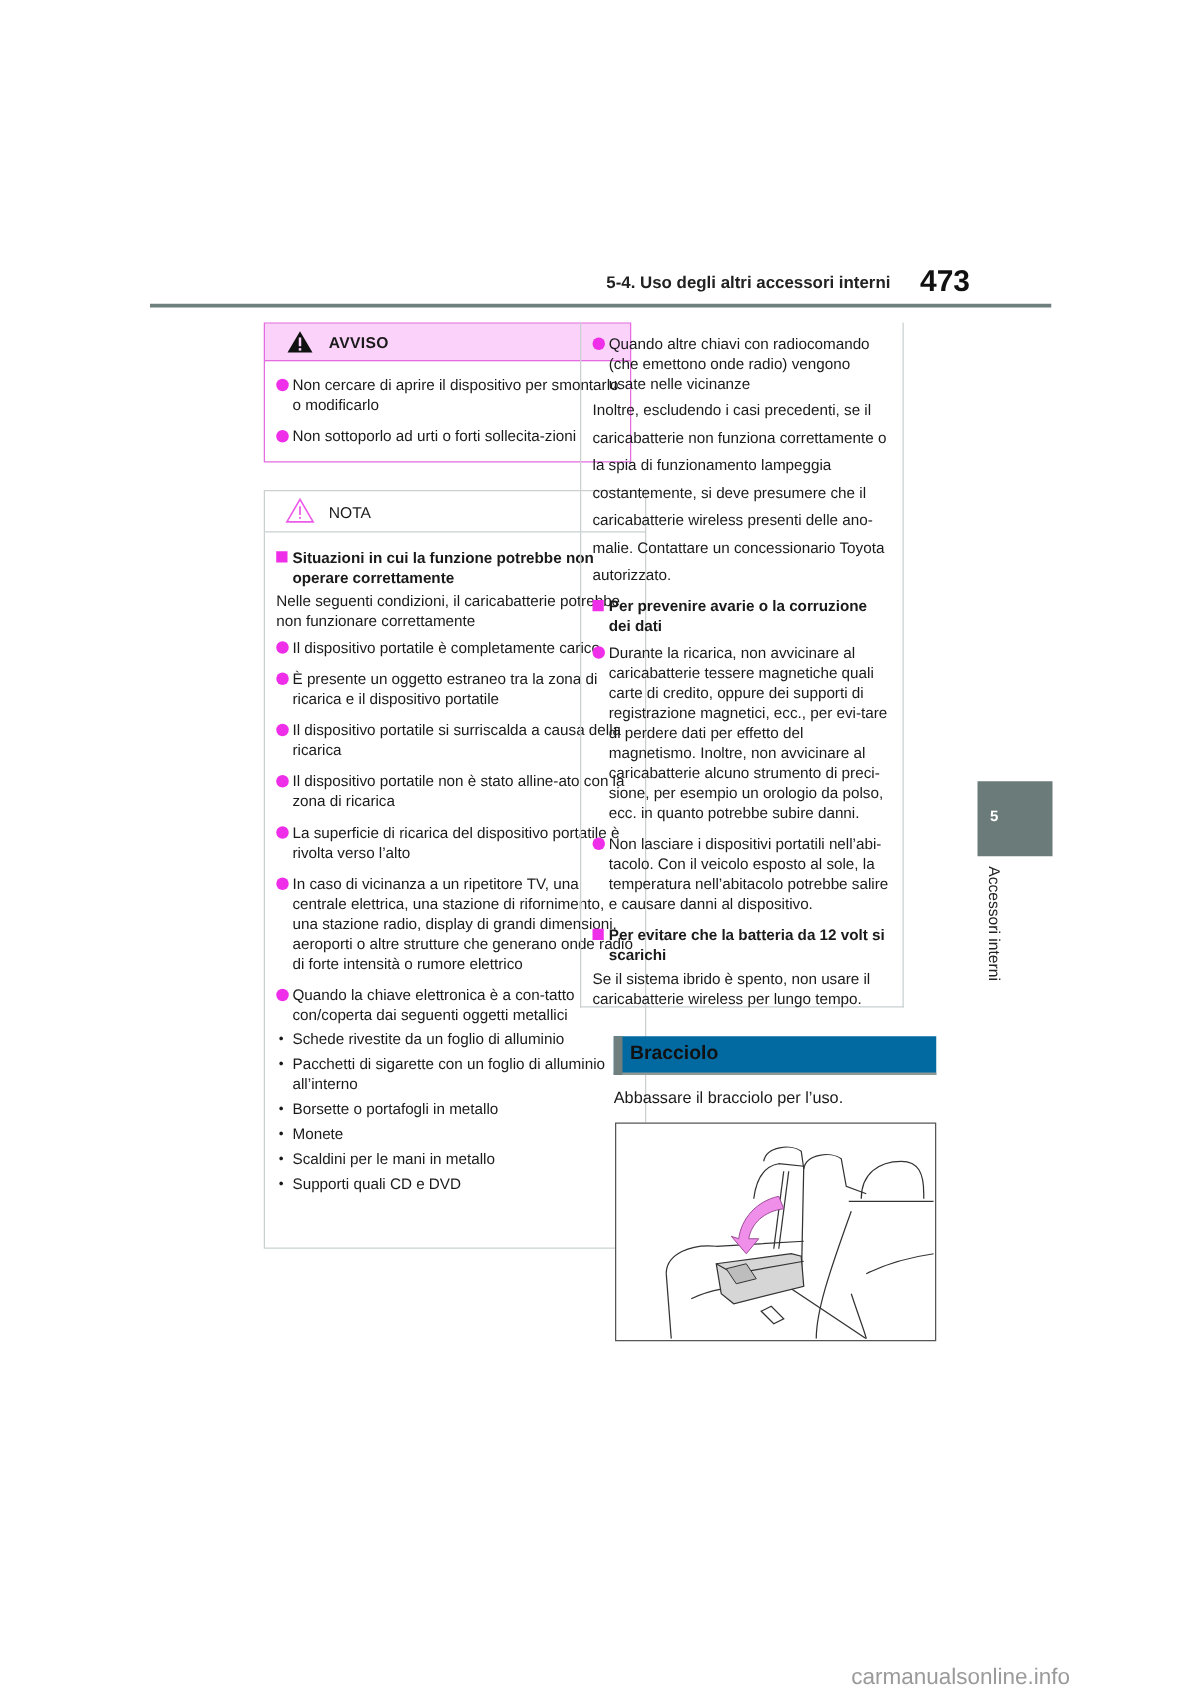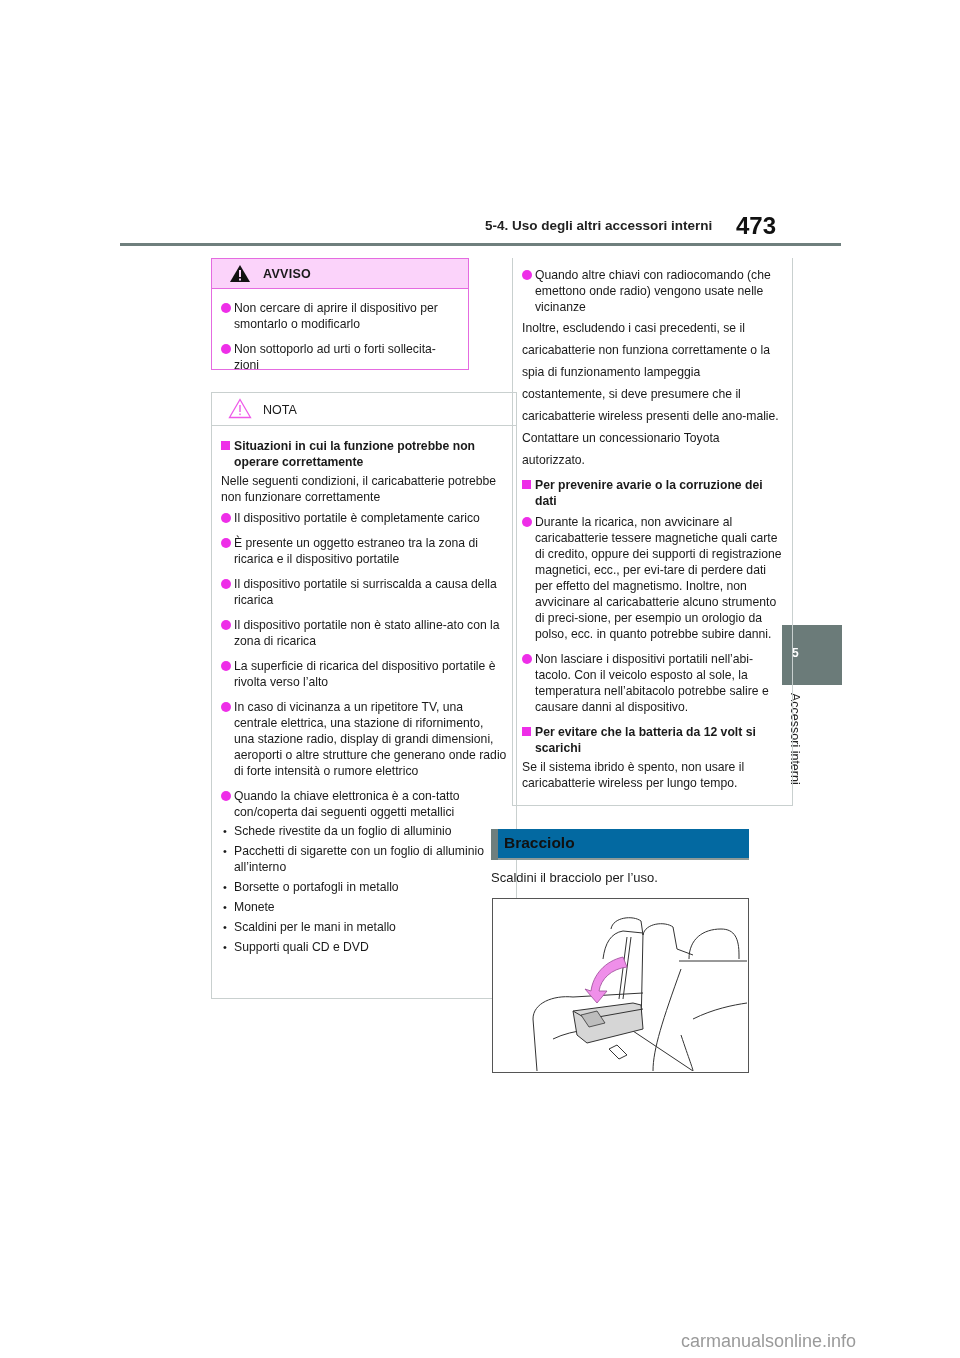--- a/index.html
+++ b/index.html
@@ -6,29 +6,29 @@
   body { width:960px; height:1358px; background:#ffffff; position:relative; overflow:hidden;
          font-family:"Liberation Sans", sans-serif; color:#1a1a1a; }
   .header-title { position:absolute; left:485px; top:218px; font-size:13.5px; font-weight:bold; color:#222; }
   .page-number { position:absolute; left:736px; top:212px; font-size:24px; font-weight:bold; color:#111; }
   .header-rule { position:absolute; left:120px; top:243px; width:721px; height:3px; background:#6f7f7d; }
   .chapter-tab { position:absolute; left:782px; top:625px; width:60px; height:60px; background:#6b7b79; }
   .chapter-tab span { position:absolute; left:10px; top:21px; color:#fff; font-weight:bold; font-size:12px; }
   .chapter-label { position:absolute; left:788px; top:693px; writing-mode:vertical-rl; font-size:12.5px; color:#222; }
 
   .box { position:absolute; border:1px solid #c9d0cf; box-sizing:border-box; }
-  .avviso { left:211px; top:258px; width:258px; height:112px; border:1.5px solid #e46be0; }
+  .avviso { left:211px; top:258px; width:294px; height:112px; border:1.5px solid #e46be0; }
   .avviso-head { background:#fbd3fa; height:29px; border-bottom:1.5px solid #e46be0; position:relative; }
   .avviso-head .label { position:absolute; left:51px; top:8px; font-size:12.5px; font-weight:bold; letter-spacing:0.3px; }
   .avviso-head svg { position:absolute; left:17px; top:5px; }
   .nota { left:211px; top:392px; width:306px; height:607px; }
   .nota-head { height:32px; border-bottom:1px solid #c9d0cf; position:relative; }
   .nota-head .label { position:absolute; left:51px; top:10px; font-size:12.5px; }
   .nota-head svg { position:absolute; left:16px; top:5px; }
-  .right-box { left:512px; top:258px; width:281px; height:548px; border-top:none; }
+  .right-box { left:464px; top:258px; width:259px; height:548px; border-top:none; }
 
   .content { padding:6px 9px 0 9px; font-size:12.2px; line-height:16px; }
   .bullet { position:relative; padding-left:13px; margin:5px 0 9px 0; }
   .bullet::before { content:""; position:absolute; left:0; top:3px; width:10px; height:10px; border-radius:50%; background:#ee2ee8; }
   .sq-head { position:relative; padding-left:13px; font-weight:bold; margin:6px 0 3px 0; }
   .sq-head::before { content:""; position:absolute; left:0; top:3px; width:9px; height:9px; background:#ee2ee8; }
   .para { margin:0 0 4px 0; }
   .para.tall { line-height:22px; margin:0 0 6px 0; }
   .dot { position:relative; padding-left:13px; margin:0 0 4px 0; }
   .dot::before { content:"•"; position:absolute; left:2px; top:0; font-size:11px; }
@@ -103,21 +103,21 @@
     <div class="bullet">Durante la ricarica, non avvicinare al caricabatterie tessere magnetiche quali carte di credito, oppure dei supporti di registrazione magnetici, ecc., per evi-tare di perdere dati per effetto del magnetismo. Inoltre, non avvicinare al caricabatterie alcuno strumento di preci-sione, per esempio un orologio da polso, ecc. in quanto potrebbe subire danni.</div>
     <div class="bullet">Non lasciare i dispositivi portatili nell’abi-tacolo. Con il veicolo esposto al sole, la temperatura nell’abitacolo potrebbe salire e causare danni al dispositivo.</div>
     <div class="sq-head">Per evitare che la batteria da 12 volt si scarichi</div>
     <div class="para">Se il sistema ibrido è spento, non usare il caricabatterie wireless per lungo tempo.</div>
   </div>
 </div>
 
 <div class="section-head">
   <span>Bracciolo</span>
 </div>
-<div class="instruction">Scaldini il bracciolo per l’uso.</div>
+<div class="instruction">Abbassare il bracciolo per l’uso.</div>
 
 <div class="illustration">
   <svg width="254" height="172" viewBox="0 0 254 172">
     <g fill="none" stroke="#333" stroke-width="1">
 
       <path d="M118,30 C120,18 140,16 148,22 L150,36"></path>
       <path d="M110,60 C112,44 118,34 130,32 L150,34 L148,130"></path>
 
       <path d="M150,36 C152,24 172,22 180,28 L184,50 L200,56"></path>
 

